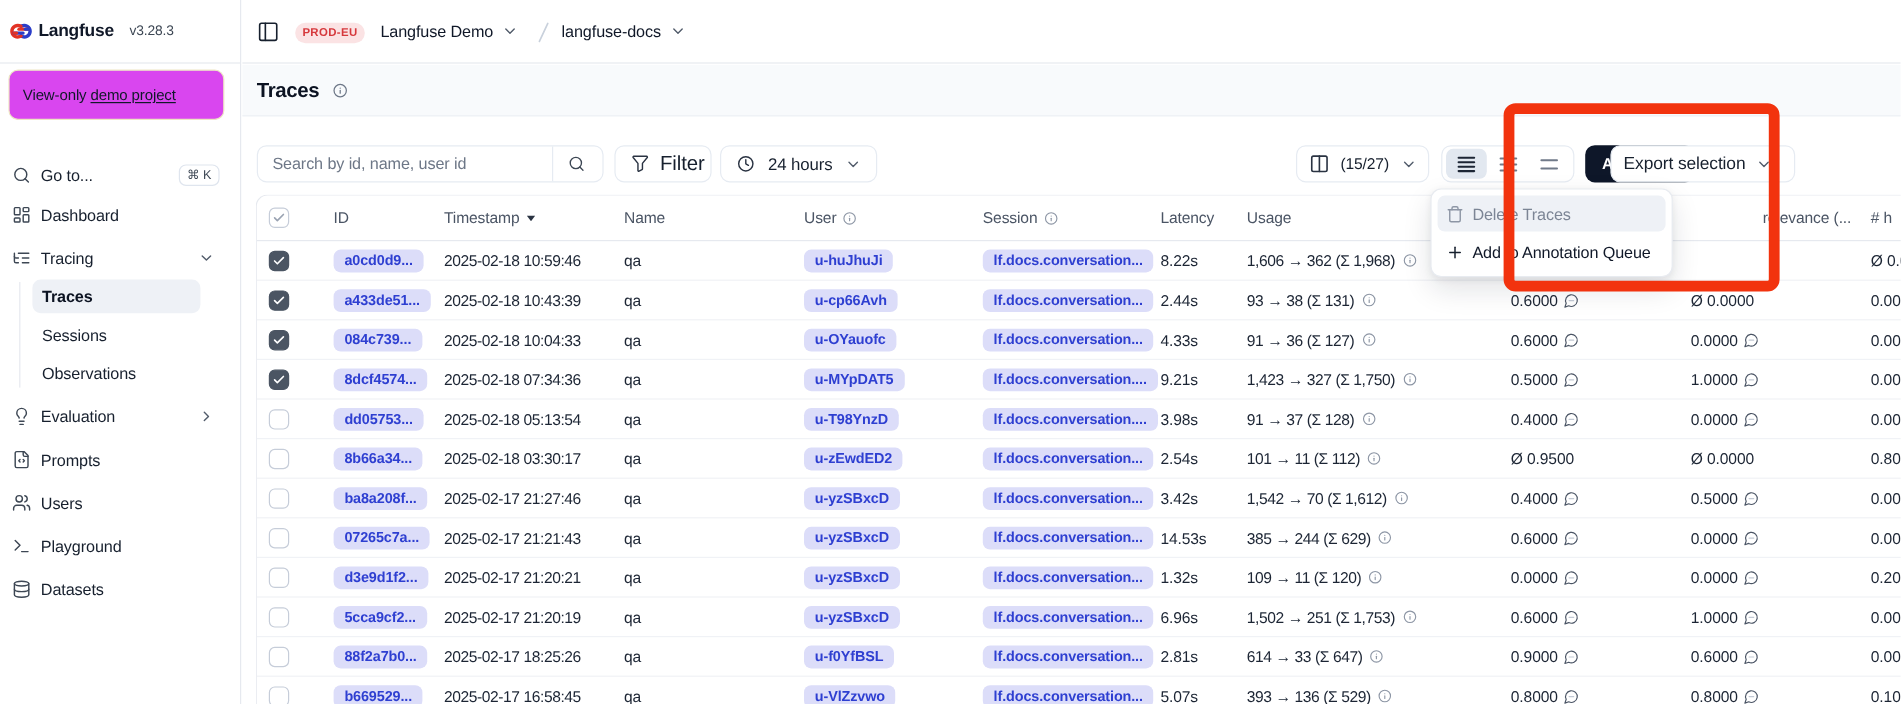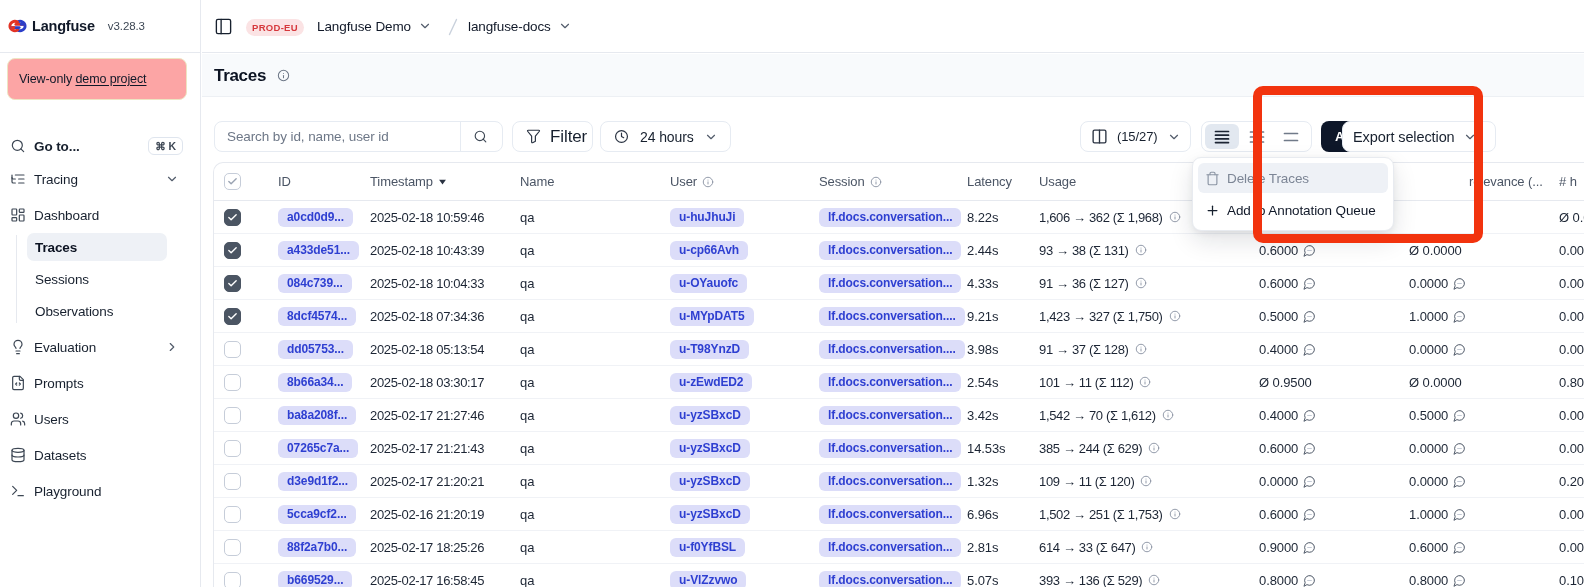--- a/index.html
+++ b/index.html
@@ -9,25 +9,25 @@
     background:#fff; font-family:"Liberation Sans", sans-serif;
     color:#101828; letter-spacing:-0.1px;
   }
   svg { display:block; }
 
   
   .sidebar { position:absolute; left:0; top:0; width:201px; height:587px; background:#fff; border-right:1px solid #e6e9ef; }
   .sb-head { height:53px; border-bottom:1px solid #e6e9ef; display:flex; align-items:center; padding-left:8px; }
   .sb-brand { font-size:14.5px; font-weight:700; color:#101828; margin-left:5px; letter-spacing:-0.2px; }
   .sb-version { font-size:11.5px; color:#3d4754; margin-left:13px; }
-  .banner { position:absolute; left:7px; top:58px; width:180px; height:42px; background:#fca5a5; border:1px solid #ede5c3; border-radius:8px; display:flex; align-items:center; padding-left:11px; font-size:12.5px; color:#101828; }
+  .banner { position:absolute; left:7px; top:58px; width:180px; height:42px; background:#d946ef; border:1px solid #ede5c3; border-radius:8px; display:flex; align-items:center; padding-left:11px; font-size:12.5px; color:#101828; }
   .banner u { text-underline-offset:2px; }
   .sb-nav { position:absolute; left:0; top:128px; width:200px; }
   .nav-row { height:36px; display:flex; align-items:center; padding-left:10px; padding-right:10px; cursor:pointer; }
-  .nav-row.first { height:33px; padding-top:3px;font-weight:bold; }
+  .nav-row.first { height:33px; padding-top:3px; }
   .nav-row .nav-ic { width:16px; height:16px; flex:none; }
   .nav-row .nav-label { margin-left:8px; font-size:13.5px; color:#17202e; }
   .kbd { margin-left:auto; margin-right:7px; border:1px solid #dfe5ee; border-radius:6px; font-size:10.5px; color:#3d4754; padding:2px 6px 2px 6px; line-height:12px; background:#fff; }
   .nav-chev { margin-left:auto; margin-right:10px; width:15px; height:15px; }
   .nav-sub { position:relative; margin-top:-2px; }
   .nav-sub:before { content:""; position:absolute; left:16px; top:2px; bottom:4px; width:1px; background:#e6e9ef; }
   .sub-row { height:32px; display:flex; align-items:center; margin-left:27px; margin-right:33px; padding-left:8px; border-radius:7px; font-size:13.5px; color:#17202e; cursor:pointer; }
   .sub-row.active { background:#eef1f6; margin-top:2px; margin-bottom:2px; height:28px; font-weight:700; color:#0c1322; }
 
   
@@ -143,44 +143,44 @@
               <circle cx="11" cy="11" r="7.5"></circle>
               <path d="m20.5 20.5-4.2-4.2"></path>
             </svg>
           </span>
         <span class="nav-label">Go to...</span>
         <span class="kbd">⌘ K</span>
       </div>
       <div class="nav-row">
         <span class="nav-ic">
             <svg width="16" height="16" viewBox="0 0 24 24" fill="none" stroke="#3d4754" stroke-width="1.8" stroke-linecap="round" stroke-linejoin="round">
+              <rect width="7" height="9" x="3" y="3" rx="1"></rect>
+              <rect width="7" height="5" x="14" y="3" rx="1"></rect>
+              <rect width="7" height="9" x="14" y="12" rx="1"></rect>
+              <rect width="7" height="5" x="3" y="16" rx="1"></rect>
+            </svg>
+          </span>
+        <span class="nav-label">Dashboard</span>
+      </div>
+      <div class="nav-row">
+        <span class="nav-ic">
+            <svg width="16" height="16" viewBox="0 0 24 24" fill="none" stroke="#3d4754" stroke-width="1.8" stroke-linecap="round" stroke-linejoin="round">
               <path d="M21 12h-8"></path>
               <path d="M21 6H8"></path>
               <path d="M21 18h-8"></path>
               <path d="M3 6v4c0 1.1.9 2 2 2h3"></path>
               <path d="M3 10v6c0 1.1.9 2 2 2h3"></path>
             </svg>
           </span>
         <span class="nav-label">Tracing</span>
         <span class="nav-chev">
             <svg width="14" height="14" viewBox="0 0 24 24" fill="none" stroke="#525c6b" stroke-width="2" stroke-linecap="round" stroke-linejoin="round">
               <path d="m6 9 6 6 6-6"></path>
             </svg>
           </span>
-      </div>
-      <div class="nav-row">
-        <span class="nav-ic">
-            <svg width="16" height="16" viewBox="0 0 24 24" fill="none" stroke="#3d4754" stroke-width="1.8" stroke-linecap="round" stroke-linejoin="round">
-              <rect width="7" height="9" x="3" y="3" rx="1"></rect>
-              <rect width="7" height="5" x="14" y="3" rx="1"></rect>
-              <rect width="7" height="9" x="14" y="12" rx="1"></rect>
-              <rect width="7" height="5" x="3" y="16" rx="1"></rect>
-            </svg>
-          </span>
-        <span class="nav-label">Dashboard</span>
       </div>
       <div class="nav-sub">
         <div class="sub-row active">
             <span>Traces</span>
           </div>
         <div class="sub-row">
             <span>Sessions</span>
           </div>
         <div class="sub-row">
             <span>Observations</span>
@@ -219,35 +219,35 @@
               <circle cx="9" cy="7" r="4"></circle>
               <path d="M22 21v-2a4 4 0 0 0-3-3.87"></path>
               <path d="M16 3.13a4 4 0 0 1 0 7.75"></path>
             </svg>
           </span>
         <span class="nav-label">Users</span>
       </div>
       <div class="nav-row">
         <span class="nav-ic">
             <svg width="16" height="16" viewBox="0 0 24 24" fill="none" stroke="#3d4754" stroke-width="1.8" stroke-linecap="round" stroke-linejoin="round">
+              <polyline points="4 17 10 11 4 5"></polyline>
+              <line x1="12" x2="20" y1="19" y2="19"></line>
+            </svg>
+          </span>
+        <span class="nav-label">Playground</span>
+      </div>
+      <div class="nav-row">
+        <span class="nav-ic">
+            <svg width="16" height="16" viewBox="0 0 24 24" fill="none" stroke="#3d4754" stroke-width="1.8" stroke-linecap="round" stroke-linejoin="round">
               <ellipse cx="12" cy="5" rx="9" ry="3"></ellipse>
               <path d="M3 5V19A9 3 0 0 0 21 19V5"></path>
               <path d="M3 12A9 3 0 0 0 21 12"></path>
             </svg>
           </span>
         <span class="nav-label">Datasets</span>
-      </div>
-      <div class="nav-row">
-        <span class="nav-ic">
-            <svg width="16" height="16" viewBox="0 0 24 24" fill="none" stroke="#3d4754" stroke-width="1.8" stroke-linecap="round" stroke-linejoin="round">
-              <polyline points="4 17 10 11 4 5"></polyline>
-              <line x1="12" x2="20" y1="19" y2="19"></line>
-            </svg>
-          </span>
-        <span class="nav-label">Playground</span>
       </div>
     </nav>
   </aside>
 
   <header class="topbar">
     <span class="tb-panel">
         <svg width="19" height="19" viewBox="0 0 24 24" fill="none" stroke="#17202e" stroke-width="1.7" stroke-linecap="round" stroke-linejoin="round">
           <rect width="18" height="18" x="3" y="3" rx="2"></rect>
           <path d="M9 3v18"></path>
         </svg>
@@ -1002,21 +1002,21 @@
           </div>
     <div class="td c-star">
             <span class="star-ic">
               <svg width="18" height="18" viewBox="0 0 24 24" fill="none" stroke="#2a3342" stroke-width="1.7" stroke-linecap="round" stroke-linejoin="round"></svg>
             </span>
           </div>
     <div class="td c-id">
             <span class="pill">5cca9cf2...</span>
           </div>
     <div class="td c-ts">
-            <span class="ts-txt">2025-02-16 21:20:19</span>
+            <span class="ts-txt">2025-02-17 21:20:19</span>
           </div>
     <div class="td c-name">
             <span>qa</span>
           </div>
     <div class="td c-user">
             <span class="pill">u-yzSBxcD</span>
           </div>
     <div class="td c-session">
             <span class="pill">lf.docs.conversation...</span>
           </div>

